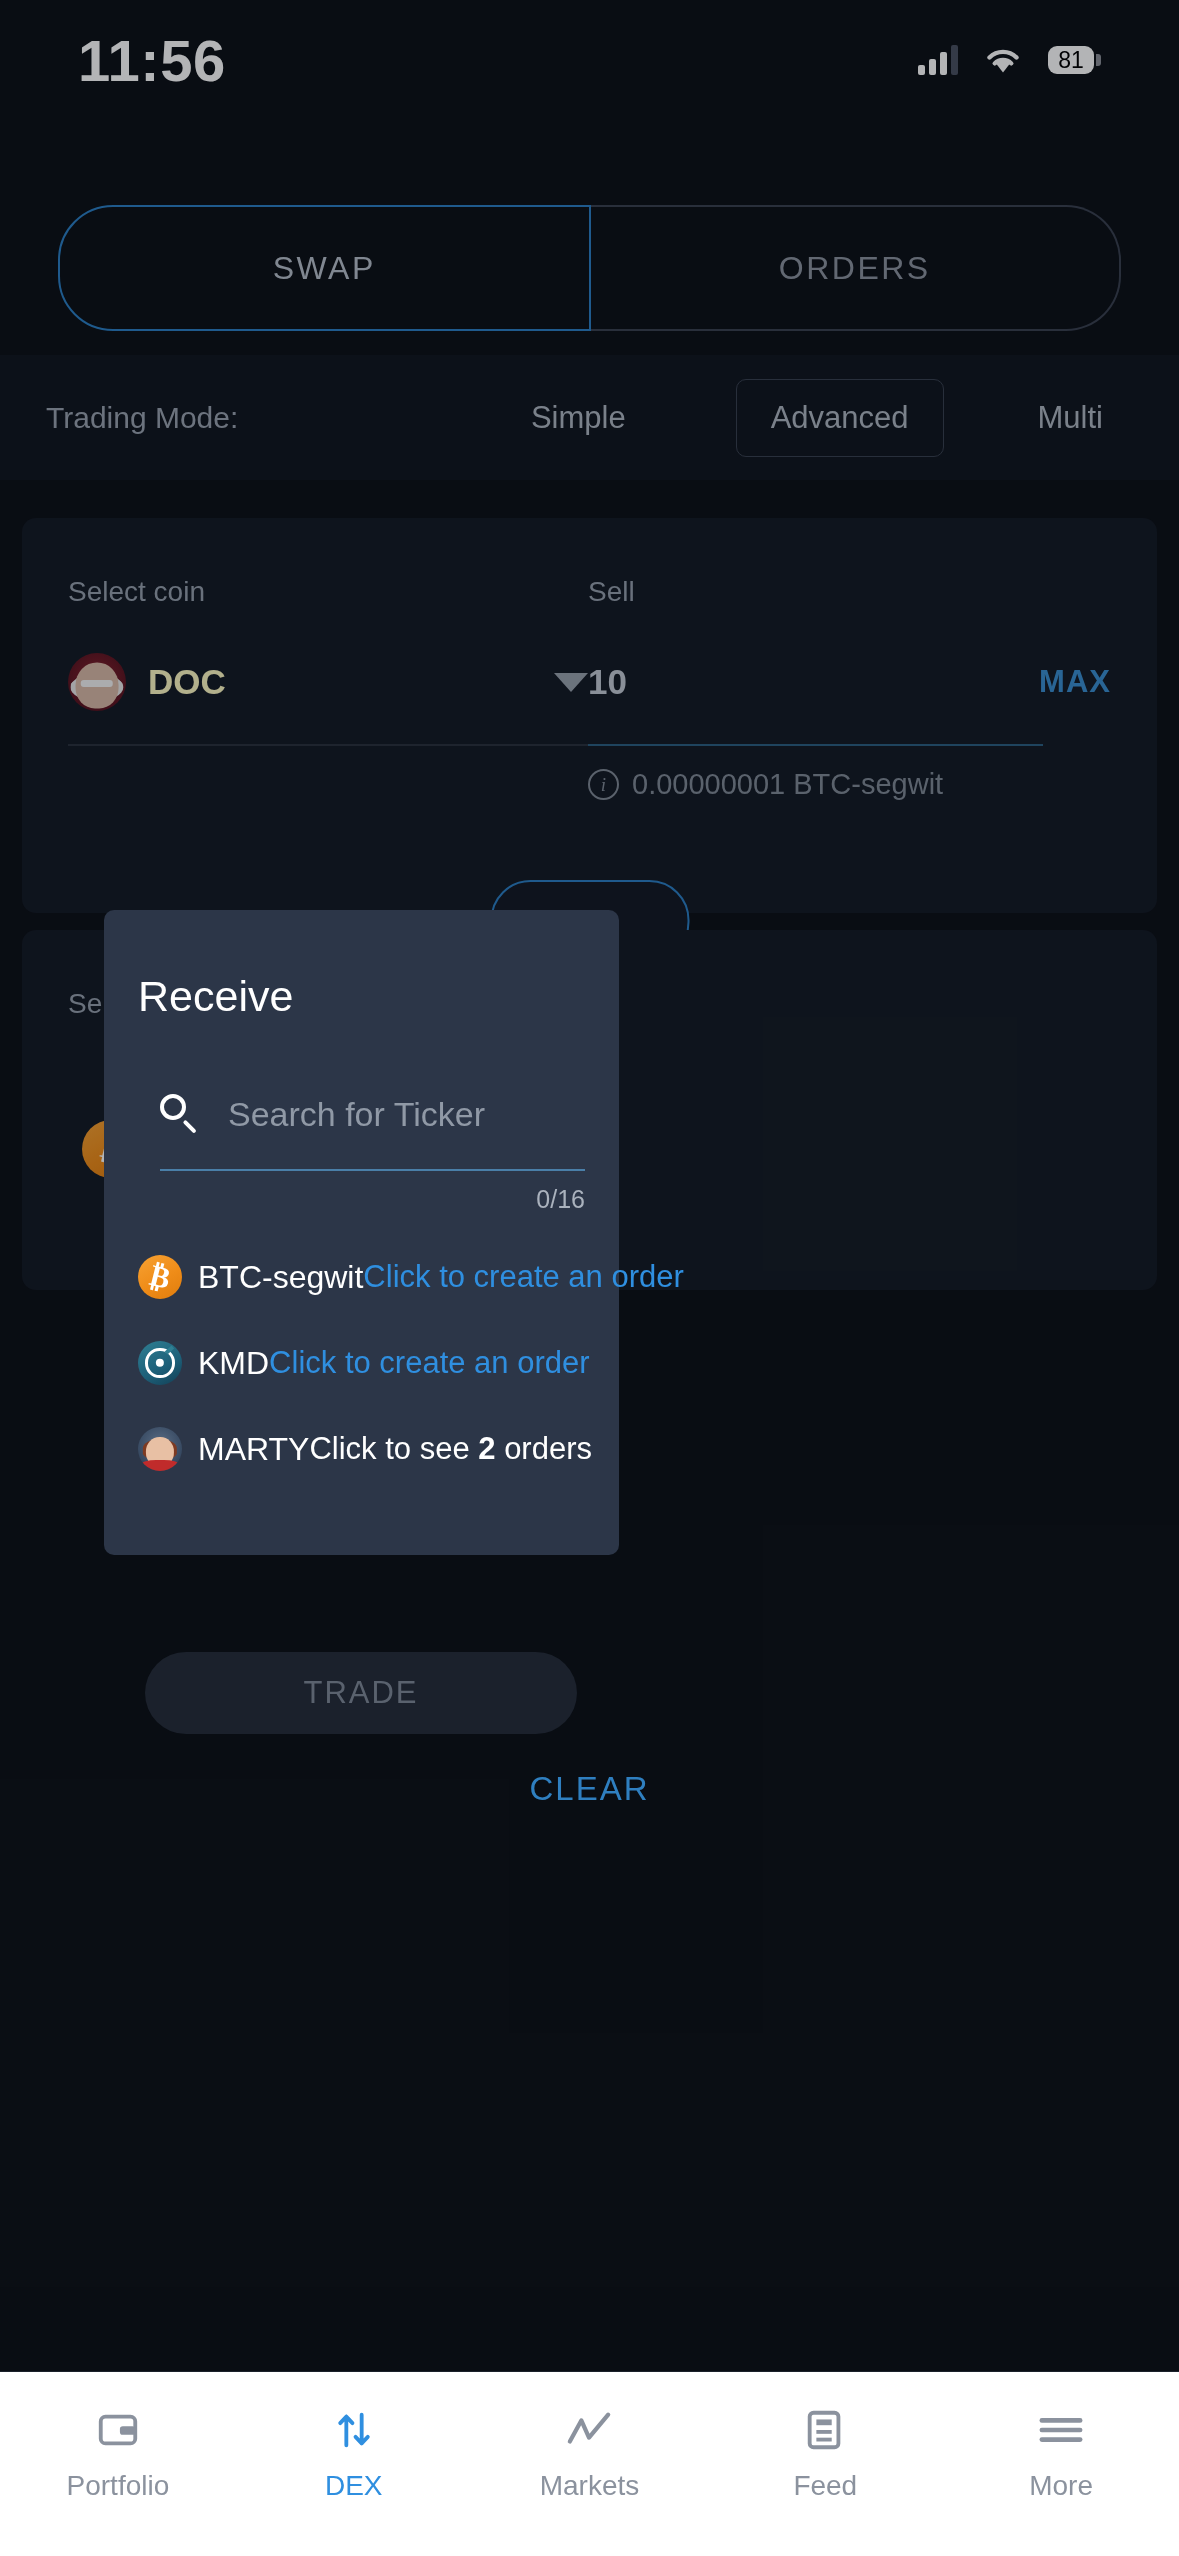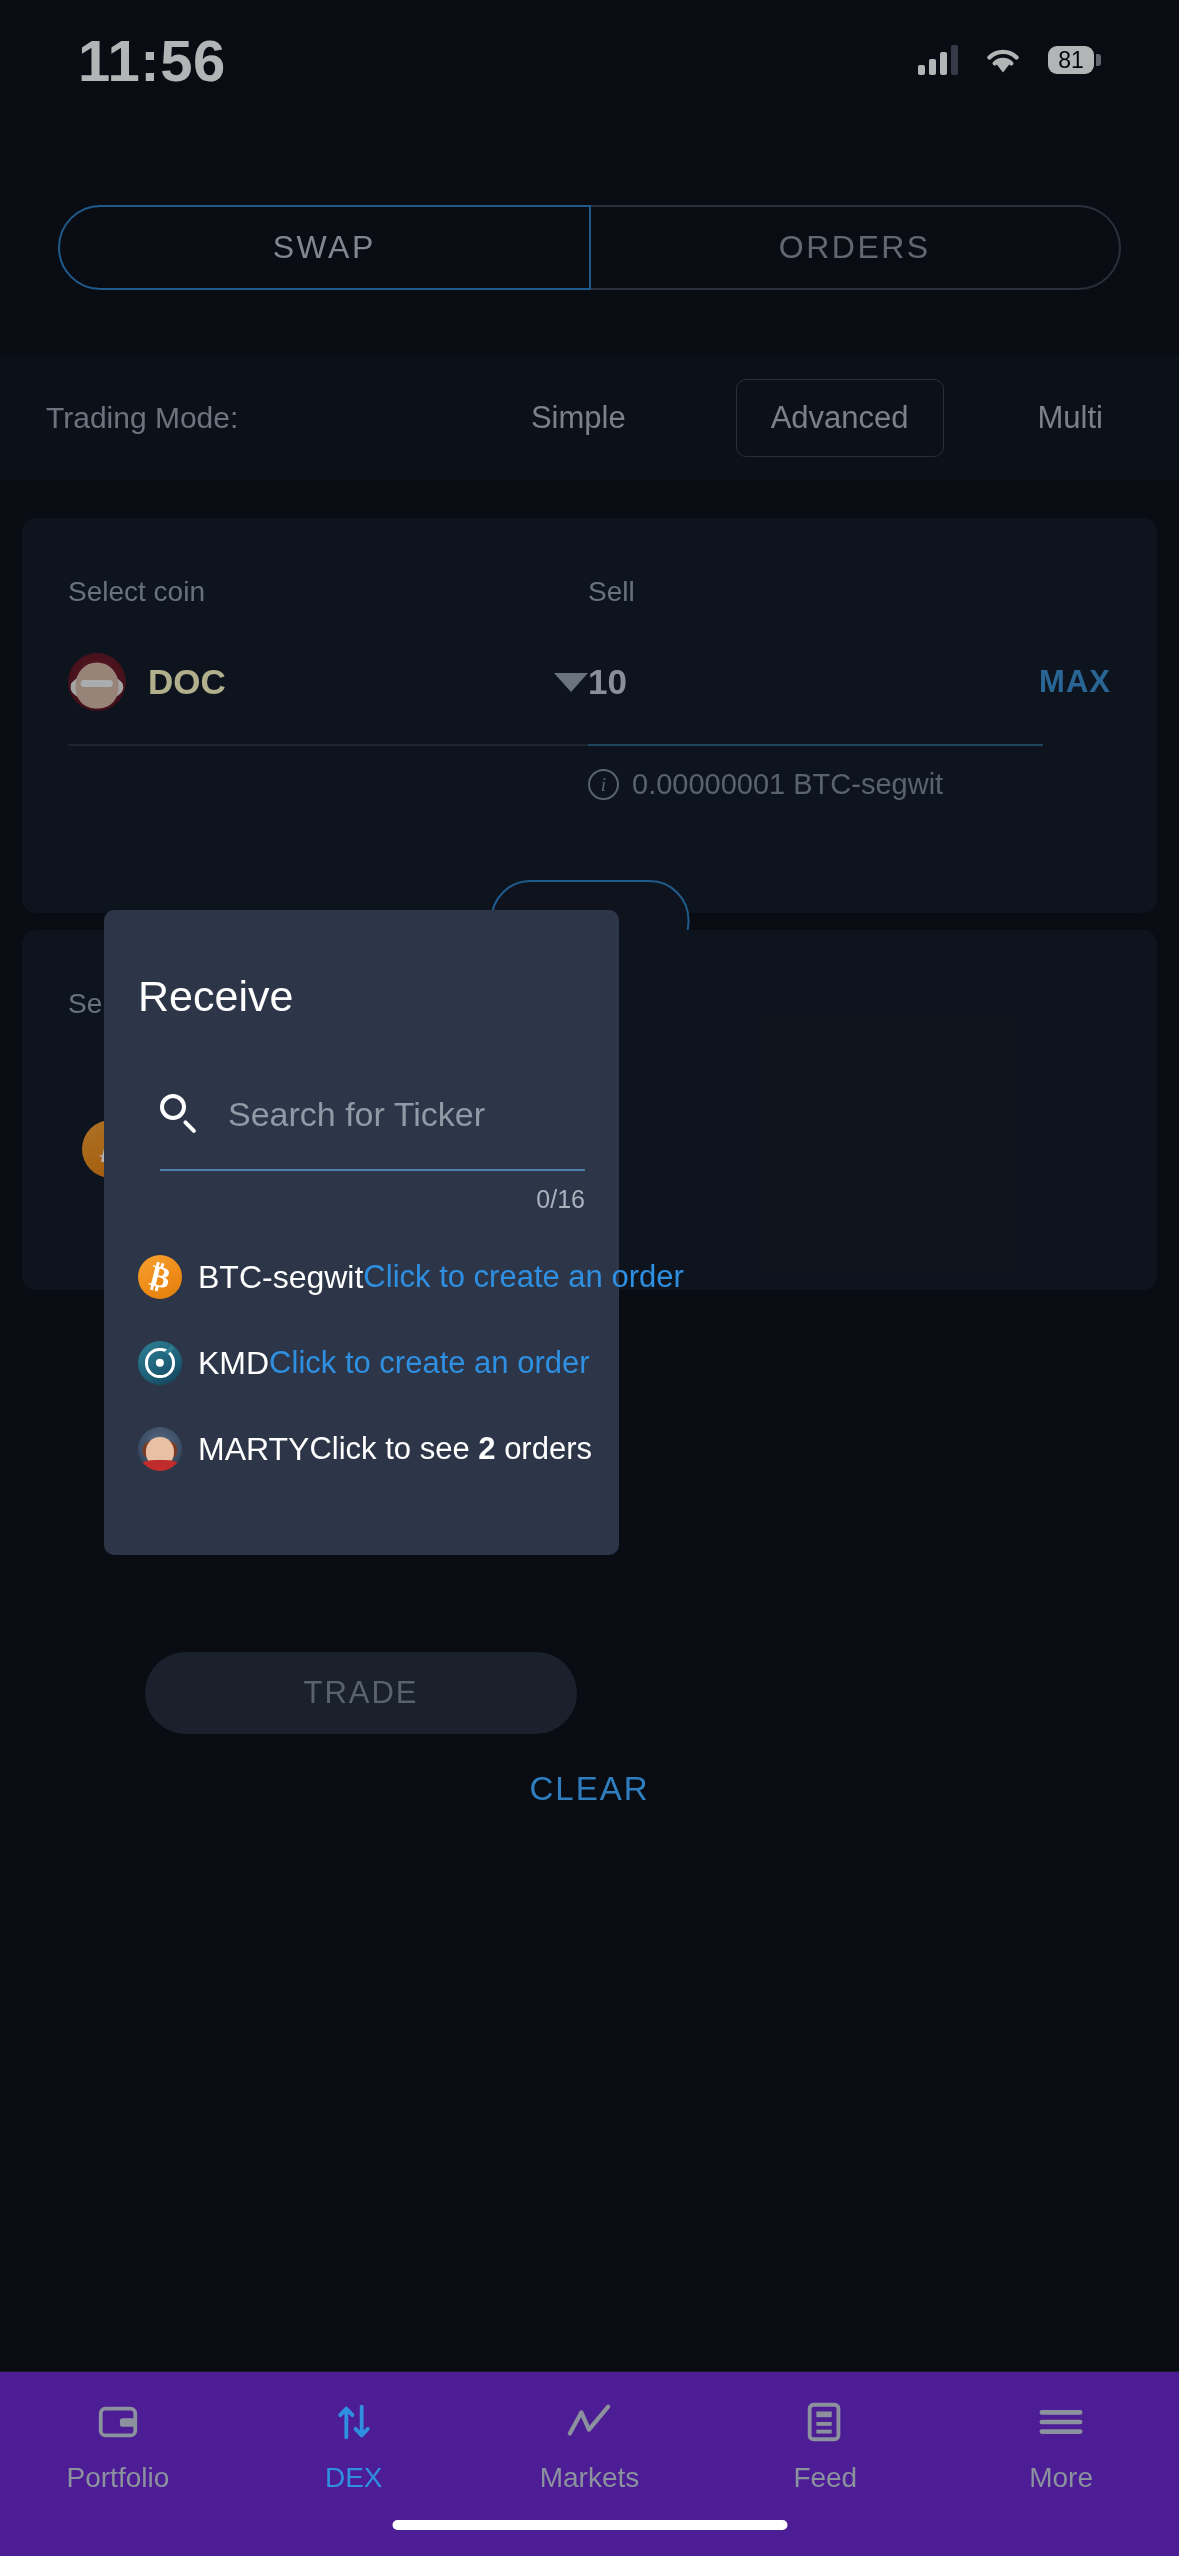--- a/index.html
+++ b/index.html
@@ -23,21 +23,21 @@
   .sig i:nth-child(2){height:16px;}
   .sig i:nth-child(3){height:23px;}
   .sig i:nth-child(4){height:30px;background:#4a5160;}
   .wifi{width:38px;height:30px;position:relative;}
   .batt{display:flex;align-items:center;}
   .batt-body{background:#ffffff;border-radius:9px;padding:2px 8px;display:flex;align-items:center;justify-content:center;min-width:46px;height:28px;box-sizing:border-box;}
   .batt-num{color:#000000;font-size:23px;font-weight:400;line-height:1;}
   .batt-cap{width:5px;height:12px;background:#8b8f97;border-radius:0 3px 3px 0;margin-left:2px;}
 
   
-  .tabs{position:absolute;top:205px;left:58px;width:1063px;height:85px;display:flex;}
+  .tabs{position:absolute;top:205px;left:58px;width:1063px;height:126px;display:flex;}
   .tab{flex:1;display:flex;align-items:center;justify-content:center;box-sizing:border-box;border:2px solid #3a4150;font-size:32px;letter-spacing:2.5px;color:#8b929e;}
   .tab.left{border-radius:55px 0 0 55px;}
   .tab.right{border-radius:0 55px 55px 0;border-left:none;}
   .tab.active{border-color:#2b7fc4;color:#b7bfca;}
 
   
   .modebar{position:absolute;top:355px;left:0;right:0;height:125px;background:#11161f;display:flex;align-items:center;box-sizing:border-box;padding:0 46px;}
   .mode-label{font-size:30px;color:#9aa3af;flex:0 0 auto;}
   .mode-opts{flex:1;display:flex;align-items:center;justify-content:flex-end;gap:0;}
   .mode-opt{font-size:31px;color:#aeb6c0;padding:20px 30px;box-sizing:border-box;}
@@ -85,21 +85,21 @@
   .cl-act{margin-left:auto;font-size:31px;color:#2f8fe0;white-space:nowrap;}
   .cl-act.white{color:#ffffff;}
   .cl-act b{font-weight:700;}
 
   
   .tradebtn{position:absolute;left:145px;top:1093px;width:432px;height:82px;border-radius:41px;background:#1b212c;}
   .tradebtn2{position:absolute;left:145px;top:1652px;width:432px;height:82px;border-radius:41px;background:#1b212c;display:flex;align-items:center;justify-content:center;font-size:31px;letter-spacing:2px;color:#5a626e;}
   .clearbtn{position:absolute;left:0;right:0;top:1770px;text-align:center;font-size:33px;letter-spacing:2px;color:#2f7fc0;}
 
   
-  .botbar{position:absolute;left:0;right:0;bottom:0;height:185px;background:#4c1d95;border-top:1px solid #1b212b;display:flex;align-items:flex-start;padding-top:24px;box-sizing:border-box;}
+  .botbar{position:absolute;left:0;right:0;bottom:0;height:185px;background:#ffffff;border-top:1px solid #1b212b;display:flex;align-items:flex-start;padding-top:32px;box-sizing:border-box;}
   .navitem{flex:1;display:flex;flex-direction:column;align-items:center;gap:14px;}
   .navicon{height:52px;display:flex;align-items:center;justify-content:center;}
   .navlbl{font-size:28px;color:#8b929e;}
   .navitem.active .navlbl{color:#2f8fe0;}
   .homebar{position:absolute;left:50%;transform:translateX(-50%);bottom:26px;width:395px;height:10px;background:#ffffff;border-radius:5px;}
 
   
   .doc-av{background:radial-gradient(circle at 50% 45%,#8e2230 0%,#5c1420 70%,#3a0d16 100%);}
   .doc-face{position:absolute;left:50%;top:56%;transform:translate(-50%,-50%);width:74%;height:78%;background:#d9b9a6;border-radius:50% 50% 45% 45%;}
   .doc-hair{position:absolute;left:50%;top:34%;transform:translateX(-50%);width:92%;height:48%;background:#e8e8e8;border-radius:50%;clip-path:polygon(0 40%,18% 10%,82% 10%,100% 40%,100% 100%,0 100%);}

